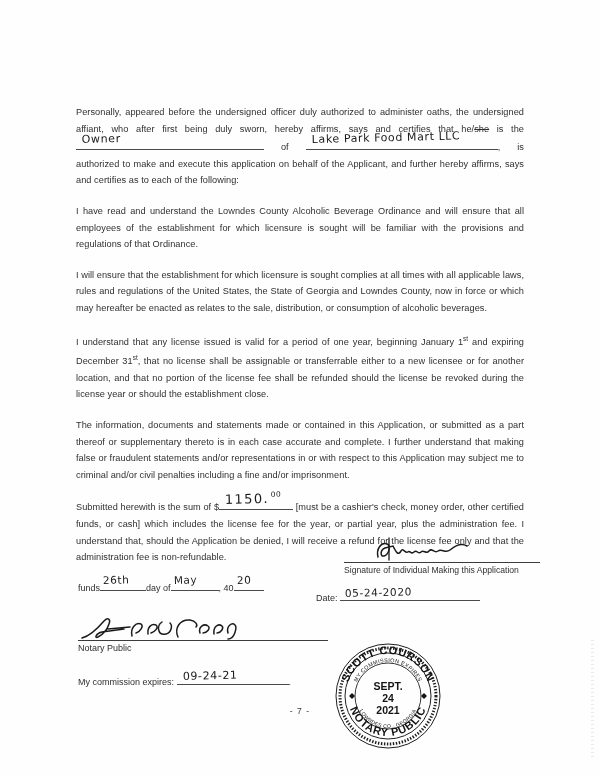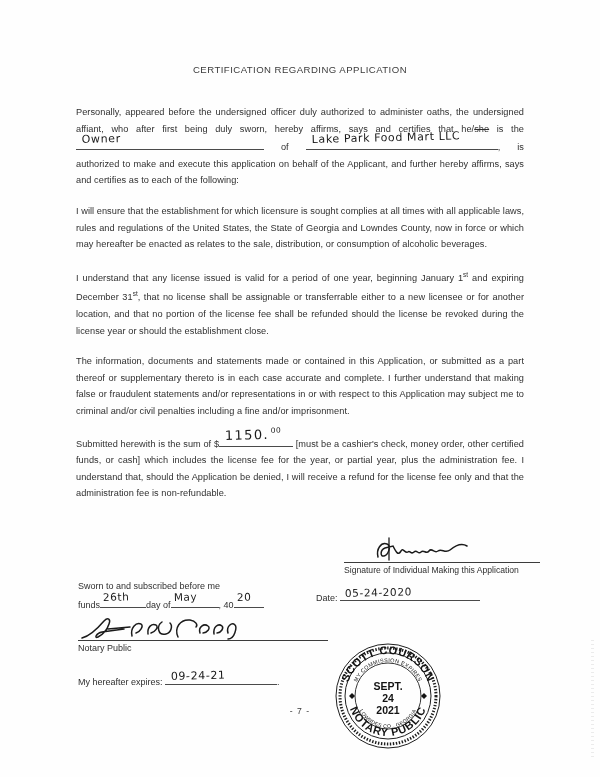--- a/index.html
+++ b/index.html
@@ -207,26 +207,26 @@
     background: repeating-linear-gradient(
       to bottom, #d8d8d8 0 1px, transparent 1px 4px);
     opacity: .5;
   }
 </style>
 </head>
 <body>
 
 <div class="page">
 
-  <div class="doc-title">CERTIFICATION REGARDING APPLICATION</div>
 
   <div class="body-block">
 
     <p class="para"><span>Personally, appeared before the undersigned officer duly authorized to administer oaths, the undersigned affiant, who after first being duly sworn, hereby affirms, says and certifies that he/</span><span class="strike">she</span><span> is the </span><span class="fill fill-title"><span class="hw">Owner</span></span><span> of </span><span class="fill fill-entity"><span class="hw">Lake Park Food Mart LLC</span></span><span>, is authorized to make and execute this application on behalf of the Applicant, and further hereby affirms, says and certifies as to each of the following:</span></p>
 
+    <p class="para">I have read and understand the Lowndes County Alcoholic Beverage Ordinance and will ensure that all employees of the establishment for which licensure is sought will be familiar with the provisions and regulations of that Ordinance.</p>
 
     <p class="para">I will ensure that the establishment for which licensure is sought complies at all times with all applicable laws, rules and regulations of the United States, the State of Georgia and Lowndes County, now in force or which may hereafter be enacted as relates to the sale, distribution, or consumption of alcoholic beverages.</p>
 
     <p class="para"><span>I understand that any license issued is valid for a period of one year, beginning January 1</span><sup>st</sup><span> and expiring December 31</span><sup>st</sup><span>, that no license shall be assignable or transferrable either to a new licensee or for another location, and that no portion of the license fee shall be refunded should the license be revoked during the license year or should the establishment close.</span></p>
 
     <p class="para">The information, documents and statements made or contained in this Application, or submitted as a part thereof or supplementary thereto is in each case accurate and complete.  I further understand that making false or fraudulent statements and/or representations in or with respect to this Application may subject me to criminal and/or civil penalties including a fine and/or imprisonment.</p>
 
     <p class="para"><span>Submitted herewith is the sum of $</span><span class="fill fill-amount"><span class="hw amount">1150.</span><span class="hw cents">00</span></span><span> [must be a cashier's check, money order, other certified funds, or cash] which includes the license fee for the year, or partial year, plus the administration fee.  I understand that, should the Application be denied, I will receive a refund for the license fee only and that the administration fee is non-refundable.</span></p>
 
   </div>
@@ -239,21 +239,20 @@
                  C73 13, 74 19, 77 16 C80 13, 82 19, 85 15 C88 11, 90 18, 94 15
                  C98 12, 101 18, 106 14 C112 9, 118 7, 123 10" fill="none" stroke="#1b1b1b" stroke-width="1.5" stroke-linecap="round"></path>
         <path d="M45 2 L45 24" fill="none" stroke="#1b1b1b" stroke-width="1.3" stroke-linecap="round"></path>
       </svg>
     </div>
     <div class="sig-line"></div>
     <div class="sig-caption">Signature of Individual Making this Application</div>
   </div>
 
   <div class="sworn">
-    <div>Sworn to and subscribed before me</div>
     <div class="sworn-row2">
       <span>funds</span>
       <span class="u-blank b-day">
           <span class="hw">26th</span>
         </span>
       <span>day of</span>
       <span class="u-blank b-month">
           <span class="hw">May</span>
         </span>
       <span>, 40</span>
@@ -275,21 +274,21 @@
                  M122 17 C120 11, 126 7, 130 10 C133 12, 129 17, 125 17
                  M136 18 C135 11, 140 7, 144 10 C146 12, 143 17, 139 17
                  M150 17 C148 10, 154 6, 157 9 C159 11, 157 23, 150 23" fill="none" stroke="#1b1b1b" stroke-width="1.5" stroke-linecap="round"></path>
       </svg>
     </div>
     <div class="notary-line"></div>
     <div class="notary-caption">Notary Public</div>
   </div>
 
   <div class="commission">
-    <span>My hereafter expires:</span>
+    <span>My commission expires:</span>
     <span class="u-blank b-comm"><span class="hw">09-24-21</span></span><span>.</span>
   </div>
 
   <div class="date-right">
     <span>Date:</span>
     <span class="u-blank b-date"><span class="hw">05-24-2020</span></span>
   </div>
 
   <div class="seal">
     <svg width="112" height="112" viewBox="0 0 112 112" xmlns="http://www.w3.org/2000/svg">

